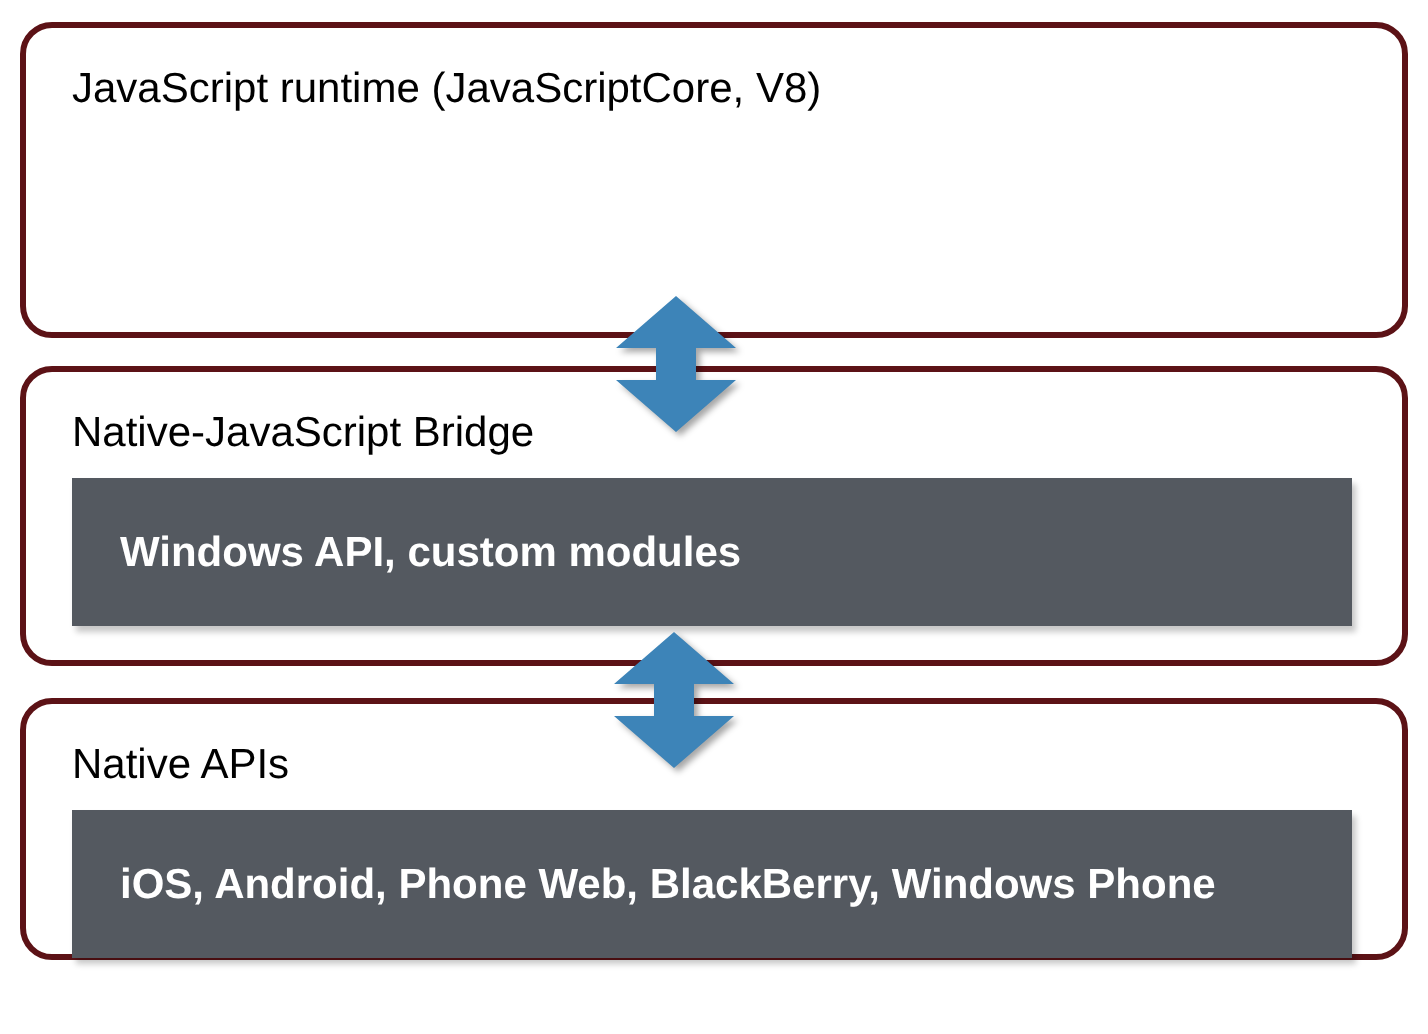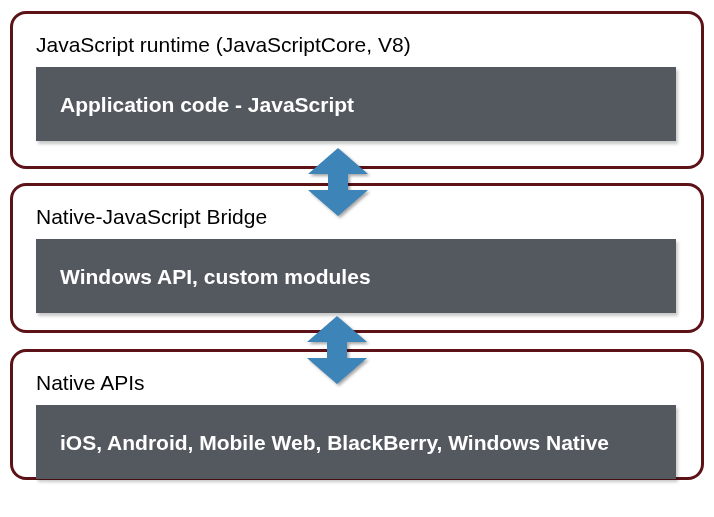--- a/index.html
+++ b/index.html
@@ -66,40 +66,37 @@
   .arrow-1 { left: 308px; top: 148px; }
   .arrow-2 { left: 307px; top: 316px; }
 </style>
 </head>
 <body>
 
 <div class="canvas">
 
   <div class="layer layer-1">
     <div class="layer-label">JavaScript runtime (JavaScriptCore, V8)</div>
-    <div class="content-box">
-      <span class="content-text">Application code - JavaScript</span>
-    </div>
   </div>
 
   <svg class="arrow arrow-1" viewBox="0 0 60 68">
     <polygon points="30,0 60,26 40,26 40,42 60,42 30,68 0,42 20,42 20,26 0,26" fill="#3d84b8"></polygon>
   </svg>
 
   <div class="layer layer-2">
     <div class="layer-label">Native-JavaScript Bridge</div>
     <div class="content-box">
       <span class="content-text">Windows API, custom modules</span>
     </div>
   </div>
 
   <svg class="arrow arrow-2" viewBox="0 0 60 68">
     <polygon points="30,0 60,26 40,26 40,42 60,42 30,68 0,42 20,42 20,26 0,26" fill="#3d84b8"></polygon>
   </svg>
 
   <div class="layer layer-3">
     <div class="layer-label">Native APIs</div>
     <div class="content-box">
-      <span class="content-text">iOS, Android, Mobile Web, BlackBerry, Windows Native</span>
+      <span class="content-text">iOS, Android, Phone Web, BlackBerry, Windows Phone</span>
     </div>
   </div>
 
 </div>
 
 </body></html>

